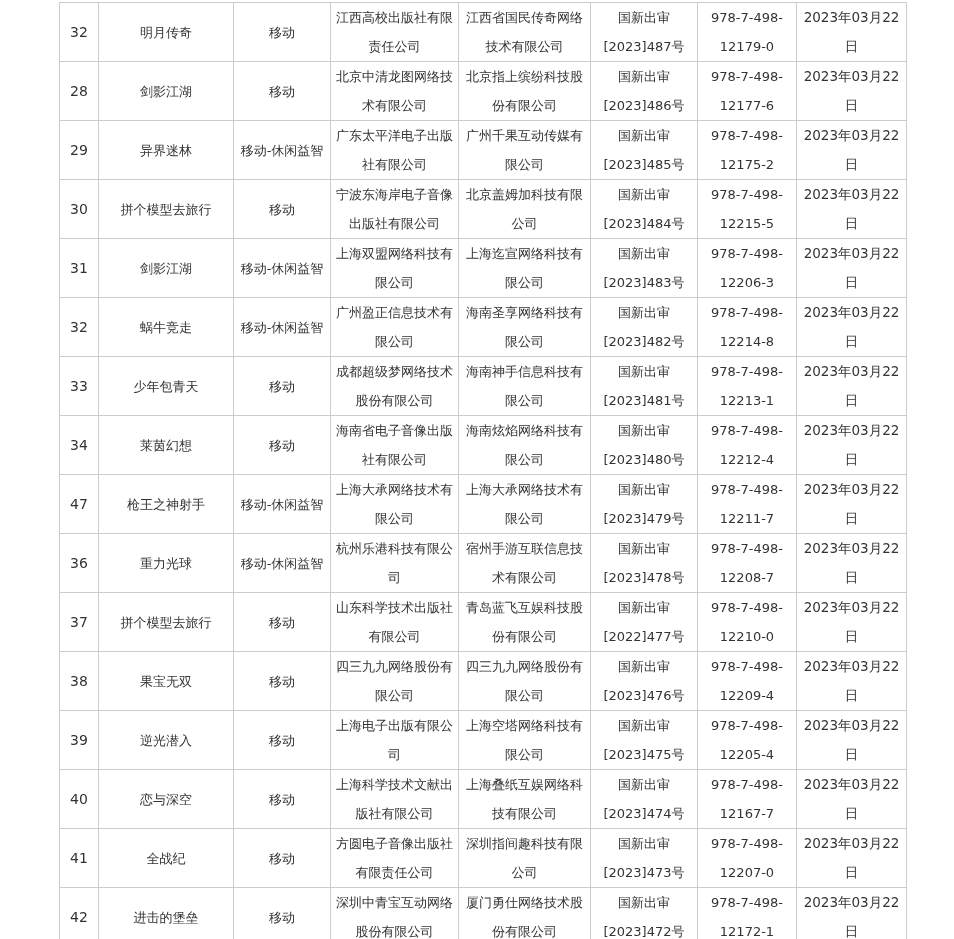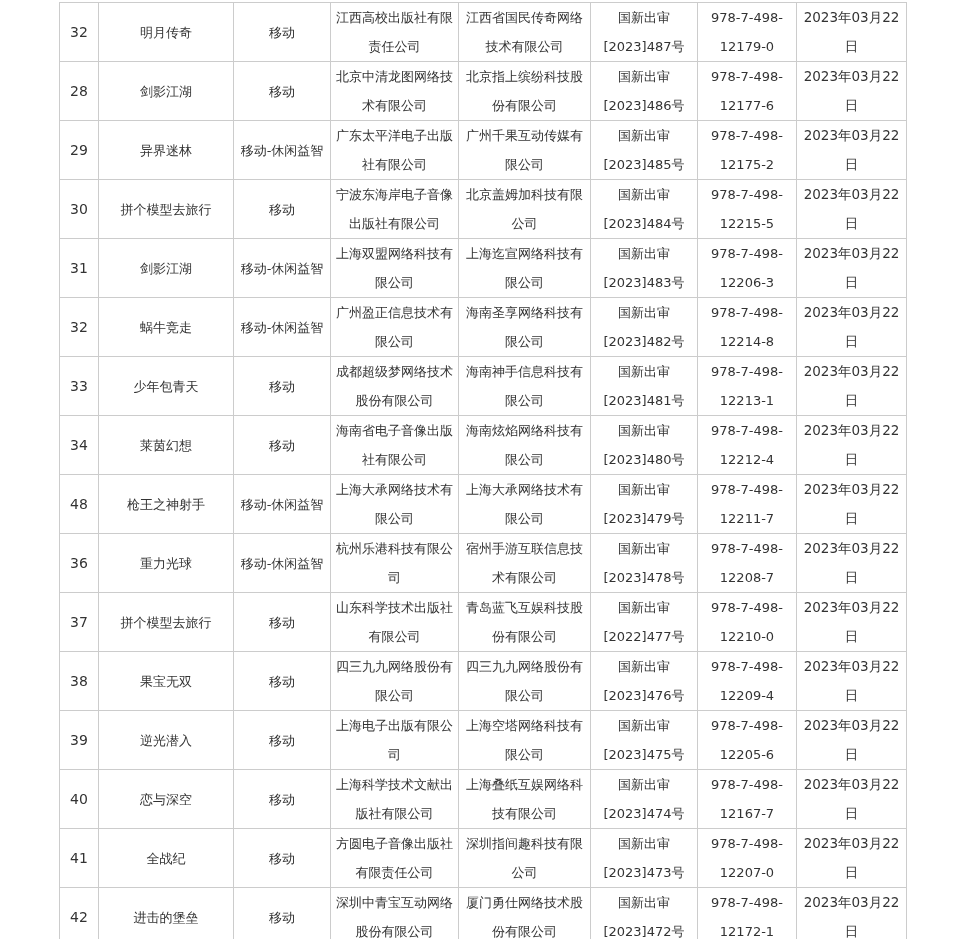--- a/index.html
+++ b/index.html
@@ -119,21 +119,21 @@
     <td>莱茵幻想</td>
     <td>移动</td>
     <td>海南省电子音像出版社有限公司</td>
     <td>海南炫焰网络科技有限公司</td>
     <td><span>国新出审</span><br><span>[2023]480号</span></td>
     <td><span>978-7-498-</span><br><span>12212-4</span></td>
     <td class="date">2023年03月22日</td>
   </tr>
 
   <tr>
-    <td class="no">48</td>
+    <td class="no">47</td>
     <td>枪王之神射手</td>
     <td>移动-休闲益智</td>
     <td>上海大承网络技术有限公司</td>
     <td>上海大承网络技术有限公司</td>
     <td><span>国新出审</span><br><span>[2023]479号</span></td>
     <td><span>978-7-498-</span><br><span>12211-7</span></td>
     <td class="date">2023年03月22日</td>
   </tr>
 
   <tr>
@@ -169,21 +169,21 @@
     <td class="date">2023年03月22日</td>
   </tr>
 
   <tr>
     <td class="no">39</td>
     <td>逆光潜入</td>
     <td>移动</td>
     <td>上海电子出版有限公司</td>
     <td>上海空塔网络科技有限公司</td>
     <td><span>国新出审</span><br><span>[2023]475号</span></td>
-    <td><span>978-7-498-</span><br><span>12205-6</span></td>
+    <td><span>978-7-498-</span><br><span>12205-4</span></td>
     <td class="date">2023年03月22日</td>
   </tr>
 
   <tr>
     <td class="no">40</td>
     <td>恋与深空</td>
     <td>移动</td>
     <td>上海科学技术文献出版社有限公司</td>
     <td>上海叠纸互娱网络科技有限公司</td>
     <td><span>国新出审</span><br><span>[2023]474号</span></td>

